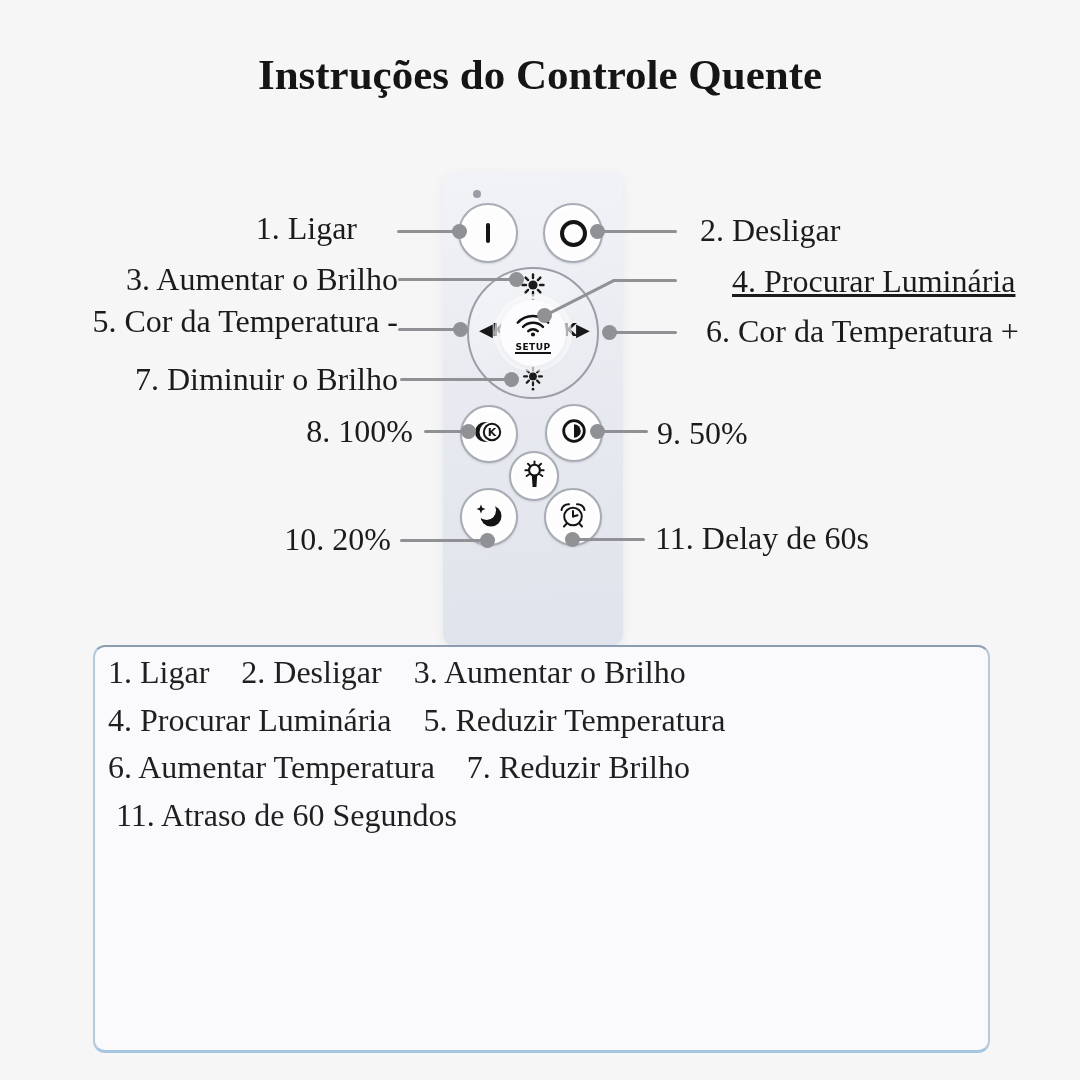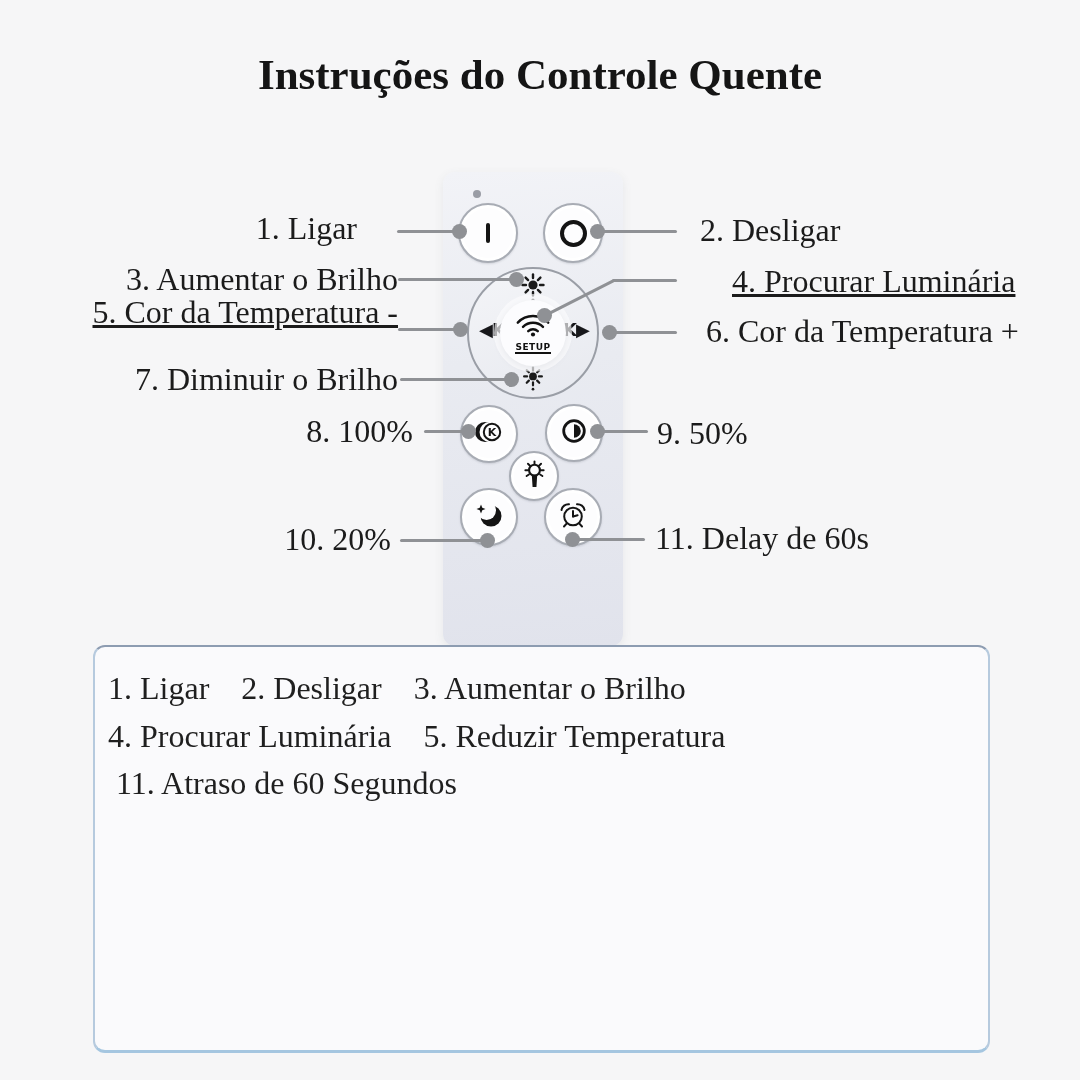--- a/index.html
+++ b/index.html
@@ -72,35 +72,35 @@
   .cdot{position:absolute;width:15px;height:15px;border-radius:50%;background:#8f9195;z-index:3;}
   .diag{transform-origin:0 50%;}
   .callout{
     position:absolute;font-size:32px;line-height:40px;white-space:nowrap;
     color:#1b1b1b;z-index:3;
   }
   .c1{right:723px;top:208px;}
   .c2{left:700px;top:210px;}
   .c3{right:682px;top:259px;}
   .c4{left:732px;top:261px;text-decoration:underline;}
-  .c5{right:682px;top:292px;text-decoration:underline;}
+  .c5{right:682px;top:301px;}
   .c6{left:706px;top:311px;}
   .c7{right:682px;top:359px;}
   .c8{right:667px;top:411px;}
   .c9{left:657px;top:413px;}
   .c10{right:689px;top:519px;}
   .c11{left:655px;top:518px;}
   
   .summary-box{
     position:absolute;left:93px;top:645px;width:897px;height:408px;
     background:#fafafc;
     border:2px solid #b6cade;border-top-color:#8d9cb1;border-bottom:3px solid #a5c6e0;
     border-radius:12px;
     box-sizing:border-box;
-    padding:18px 13px 0 13px;
+    padding:2px 13px 0 13px;
     z-index:2;
   }
   .sumline{
     white-space:pre-wrap;font-size:32px;line-height:47.5px;color:#1f1f1f;
   }
 </style>
 </head>
 <body>
 
 <div class="page-title">Instruções do Controle Quente</div>
@@ -269,14 +269,15 @@
 <div class="callout c6">6. Cor da Temperatura +</div>
 <div class="callout c7">7. Diminuir o Brilho</div>
 <div class="callout c8">8. 100%</div>
 <div class="callout c9">9. 50%</div>
 <div class="callout c10">10. 20%</div>
 <div class="callout c11">11. Delay de 60s</div>
 
 <div class="summary-box">
   <div class="sumline">1. Ligar    2. Desligar    3. Aumentar o Brilho</div>
   <div class="sumline">4. Procurar Luminária    5. Reduzir Temperatura</div>
+  <div class="sumline">6. Aumentar Temperatura    7. Reduzir Brilho</div>
   <div class="sumline"> 11. Atraso de 60 Segundos</div>
 </div>
 
 </body></html>

